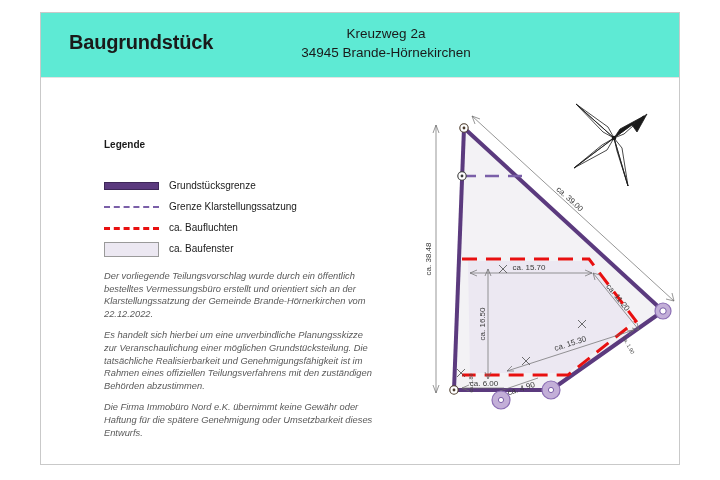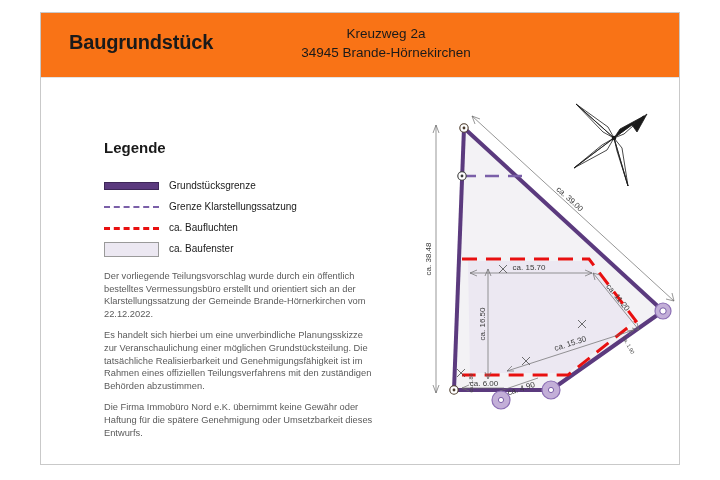--- a/index.html
+++ b/index.html
@@ -13,38 +13,38 @@
   .page{
     position:absolute;left:40px;top:12px;
     width:640px;height:453px;
     background:#ffffff;
     border:1px solid #c9c9c9;
     box-sizing:border-box;
   }
   .header{
     position:absolute;left:0;top:0;
     width:100%;height:65px;
-    background:#f97316;
+    background:#5eead4;
     border-bottom:1px solid #e3e3e3;
     box-sizing:border-box;
   }
   .header-title{
     position:absolute;left:28px;top:18px;
     font-size:20px;font-weight:bold;color:#1a1a1a;
     letter-spacing:-0.2px;
   }
   .header-address{
     position:absolute;left:215px;top:11px;
     width:260px;text-align:center;
     font-size:13.5px;font-weight:normal;color:#1a1a1a;
     line-height:19px;
   }
   .legend-title{
     position:absolute;left:63px;top:126px;
-    font-size:15px;font-weight:bold;color:#1a1a1a;
+    font-size:10px;font-weight:bold;color:#1a1a1a;
   }
   .legend{
     position:absolute;left:63px;top:162px;
     width:290px;
   }
   .legend-row{
     display:flex;align-items:center;
     height:21px;
   }
   .legend-key{
@@ -67,21 +67,21 @@
   }
   .k-box{
     position:absolute;left:0;top:0px;width:55px;height:15px;
     background:#ece8f2;border:1px solid #9a9a9a;box-sizing:border-box;
   }
   .body-text{
     position:absolute;left:63px;top:257px;
     width:272px;
     font-size:9.3px;line-height:12.6px;color:#5a5a5a;
   }
-  .body-text p{margin:0 0 9px 0;}
+  .body-text p{margin:0 0 9px 0;font-style:italic;}
   .plan{
     position:absolute;left:355px;top:70px;
     width:285px;height:360px;
   }
   svg{display:block;}
   .dimtxt{
     font-family:"Liberation Sans","DejaVu Sans",sans-serif;
     font-size:8px;fill:#3a3a3a;
   }
   .dimtxt-sm{

